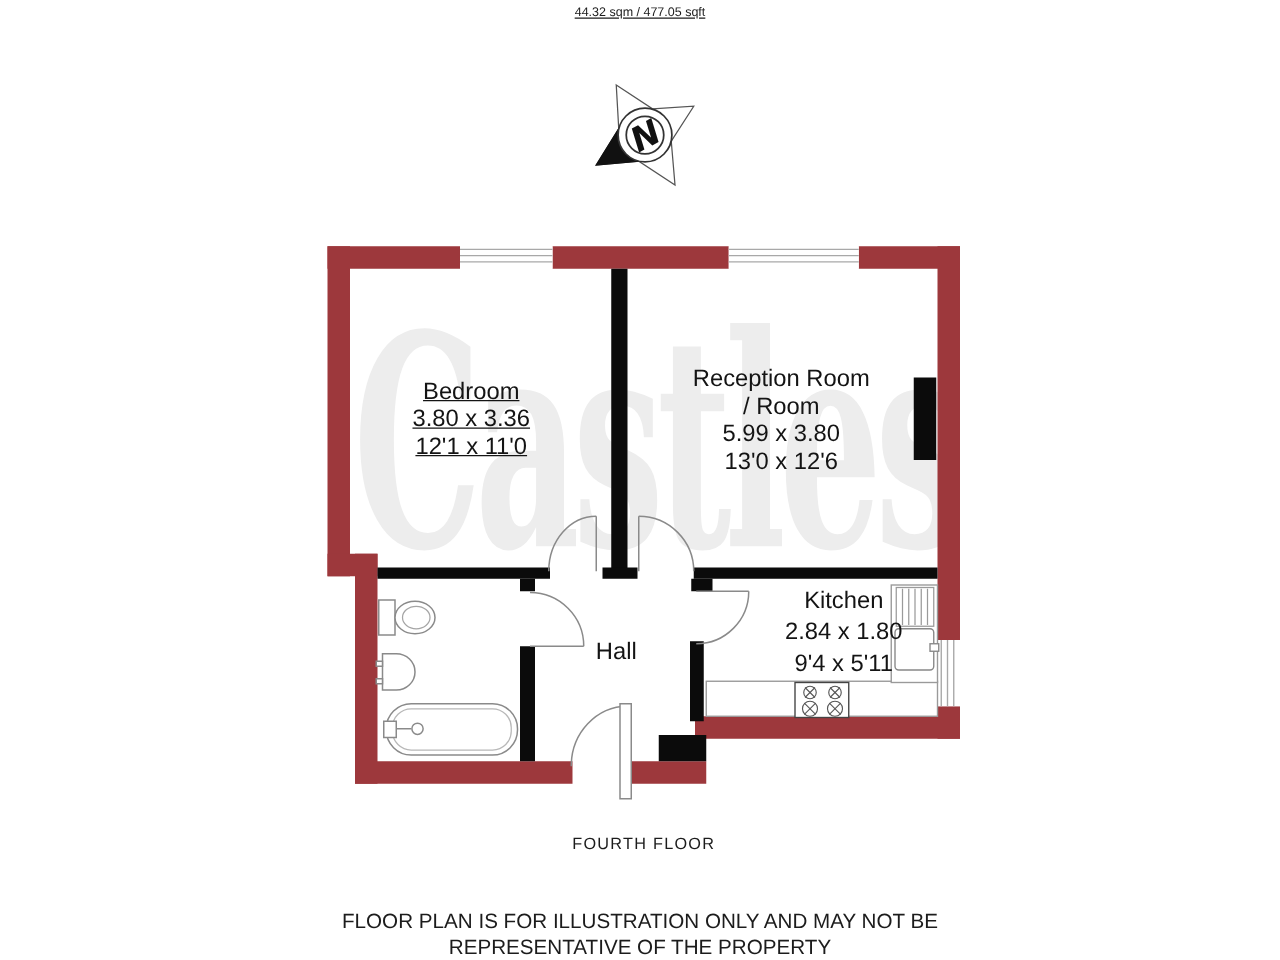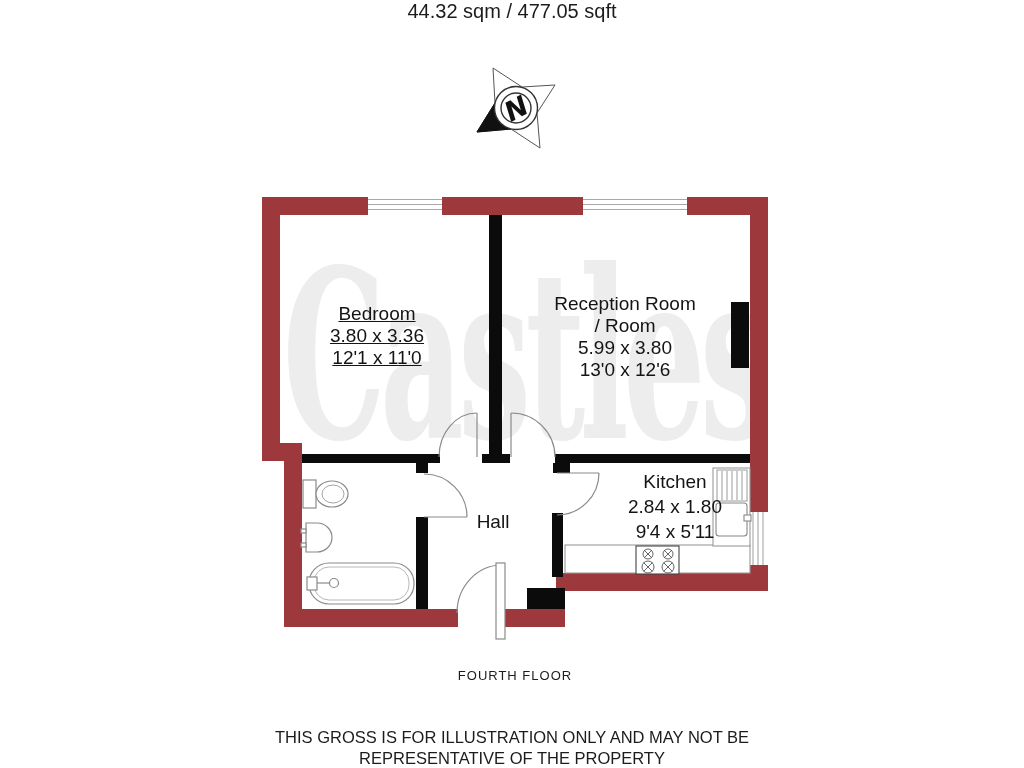--- a/index.html
+++ b/index.html
@@ -6,21 +6,21 @@
   body{
     width:1024px;height:768px;position:relative;overflow:hidden;
     background:#ffffff;color:#1c1c1c;
     font-family:"Liberation Sans",sans-serif;
   }
   .header{
     position:absolute;left:512px;top:2px;transform:translateX(-50%);
     text-align:center;z-index:4;white-space:nowrap;
   }
   .header .t1{font-size:17.5px;line-height:20px;}
-  .header .t2{font-size:20px;line-height:18px;}
+  .header .t2{font-size:10px;line-height:18px;text-decoration:underline;}
   .watermark{
     position:absolute;left:525px;top:355px;
     transform:translate(-50%,-50%) scaleX(0.55);
     font-family:"DejaVu Serif",serif;font-weight:bold;
     font-size:235px;color:#ededed;letter-spacing:-10px;
     z-index:1;white-space:nowrap;
   }
   .plan-svg{position:absolute;left:0;top:0;z-index:2;}
   .label{
     position:absolute;transform:translate(-50%,-50%);
@@ -204,15 +204,15 @@
   <div>2.84 x 1.80</div>
   <div>9'4 x 5'11</div>
 </div>
 
 <div class="label" style="left:493px;top:522px;">
   <div>Hall</div>
 </div>
 
 <div class="floor-label">FOURTH FLOOR</div>
 <div class="disclaimer">
-  <div>THIS GROSS IS FOR ILLUSTRATION ONLY AND MAY NOT BE</div>
+  <div>FLOOR PLAN IS FOR ILLUSTRATION ONLY AND MAY NOT BE</div>
   <div>REPRESENTATIVE OF THE PROPERTY</div>
 </div>
 
 </body></html>

